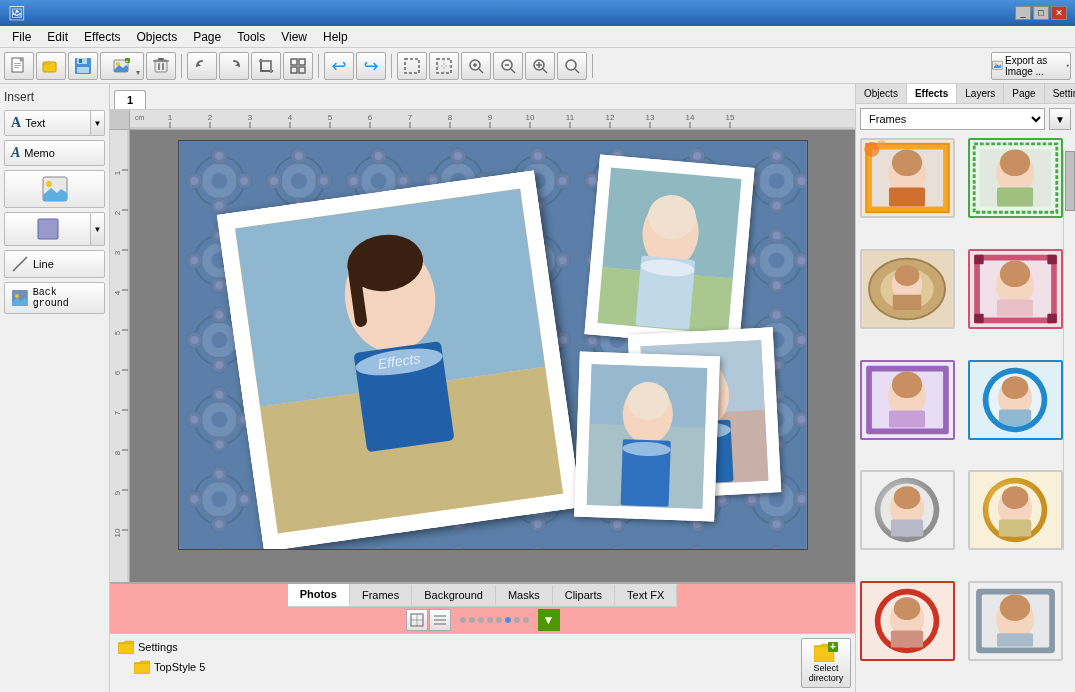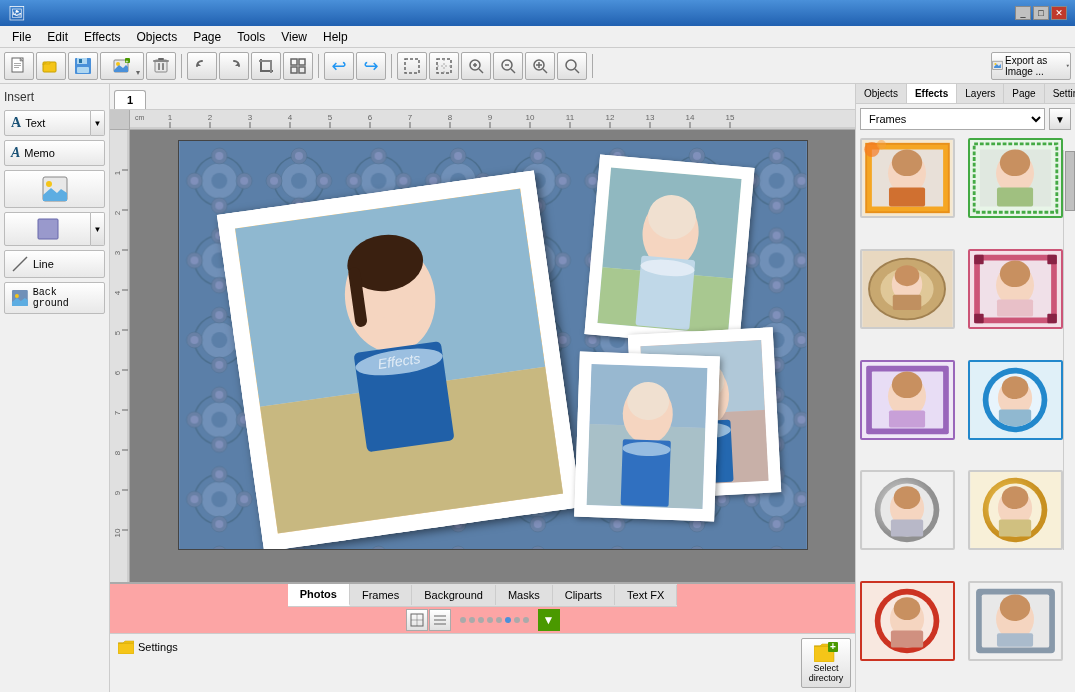--- a/index.html
+++ b/index.html
@@ -506,20 +506,27 @@
       <div id="bottom-content" style="display:flex;align-items:flex-start;padding:4px;gap:4px;">
 
         <div style="display:flex;flex-direction:column;gap:2px;flex:1;">
           <div class="folder-item">
             <svg width="16" height="14" viewBox="0 0 16 14">
                 <rect x="0" y="3" width="16" height="11" fill="#f5c518" stroke="#c8a000" stroke-width="0.5" rx="1"></rect>
                 <path d="M0 3 L5 3 L7 1 L16 1 L16 3Z" fill="#f5c518" stroke="#c8a000" stroke-width="0.5"></path>
               </svg>
             <span>Settings</span>
           </div>
+          <div class="folder-item" style="padding-left:20px;">
+            <svg width="16" height="14" viewBox="0 0 16 14">
+                <rect x="0" y="3" width="16" height="11" fill="#f5c518" stroke="#c8a000" stroke-width="0.5" rx="1"></rect>
+                <path d="M0 3 L5 3 L7 1 L16 1 L16 3Z" fill="#f5c518" stroke="#c8a000" stroke-width="0.5"></path>
+              </svg>
+            <span>TopStyle 5</span>
+          </div>
         </div>
 
         <div class="select-dir-btn">
           <svg width="24" height="20" viewBox="0 0 24 20">
             <rect x="0" y="4" width="20" height="16" fill="#f5c518" stroke="#c8a000" stroke-width="0.5" rx="1"></rect>
             <path d="M0 4 L6 4 L8 2 L20 2 L20 4Z" fill="#f5c518" stroke="#c8a000" stroke-width="0.5"></path>
             <rect x="14" y="0" width="10" height="10" fill="#4a9900" rx="1"></rect>
             <text x="19" y="8" font-size="10" fill="white" text-anchor="middle" font-weight="bold">+</text>
           </svg>
           <span style="font-size:9px;text-align:center;line-height:1.1;">Select directory</span>

